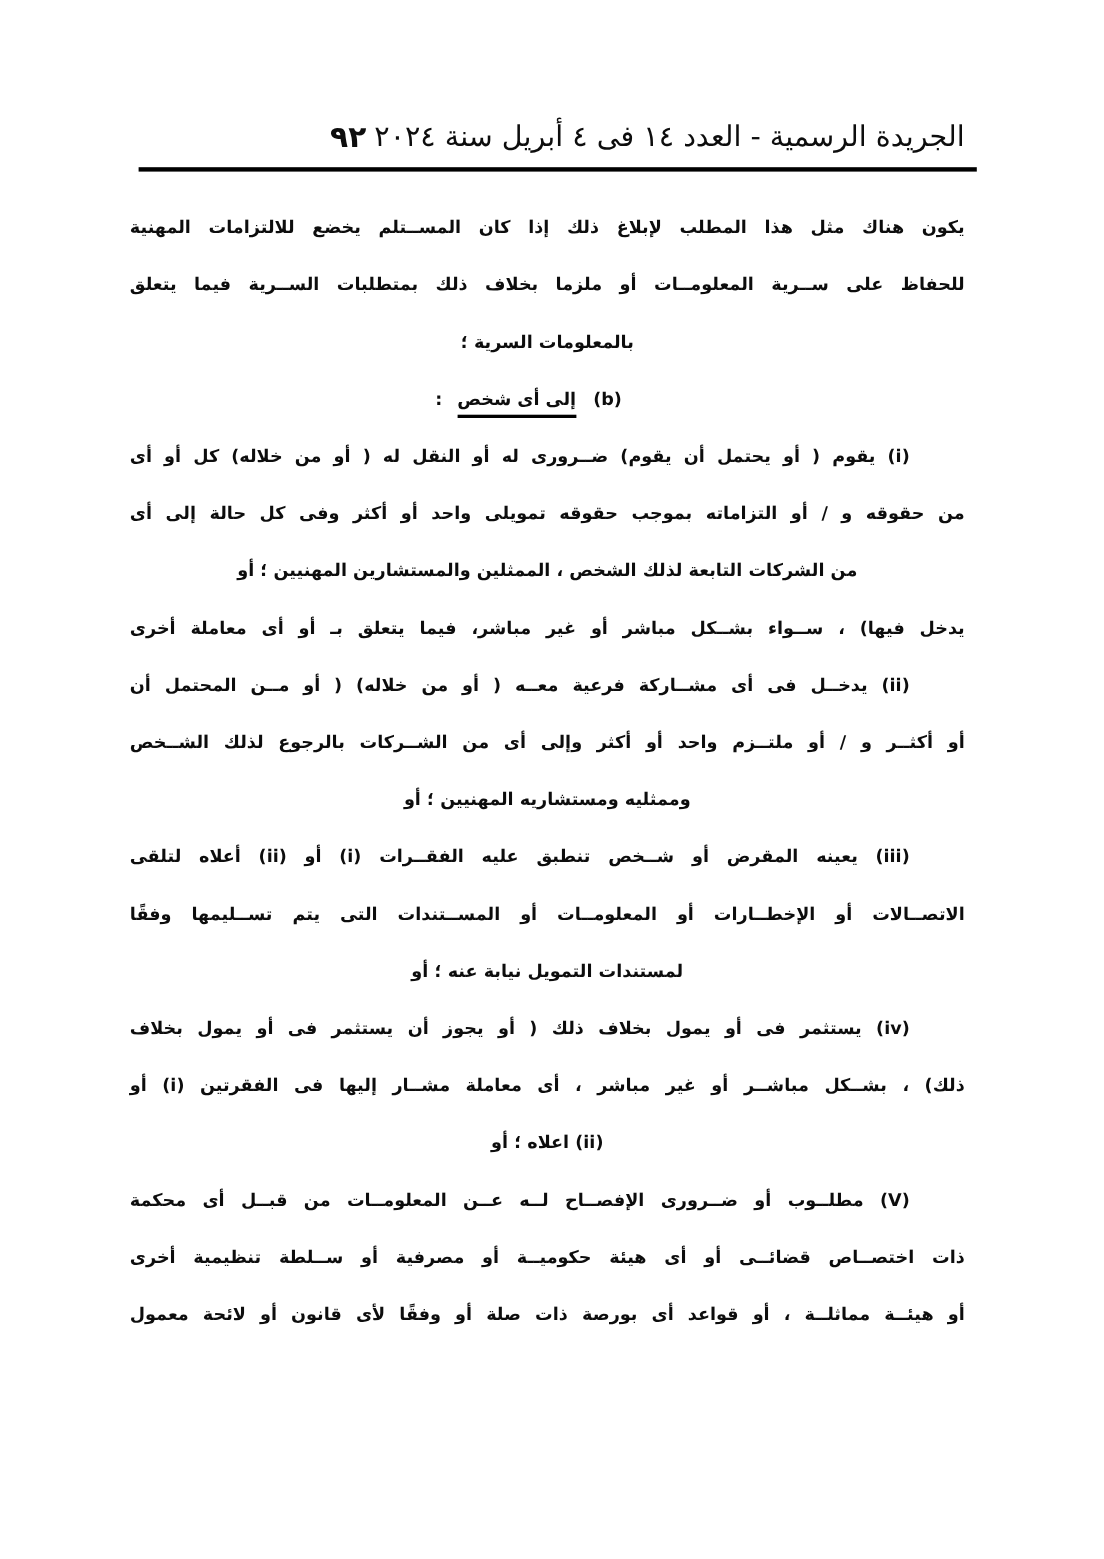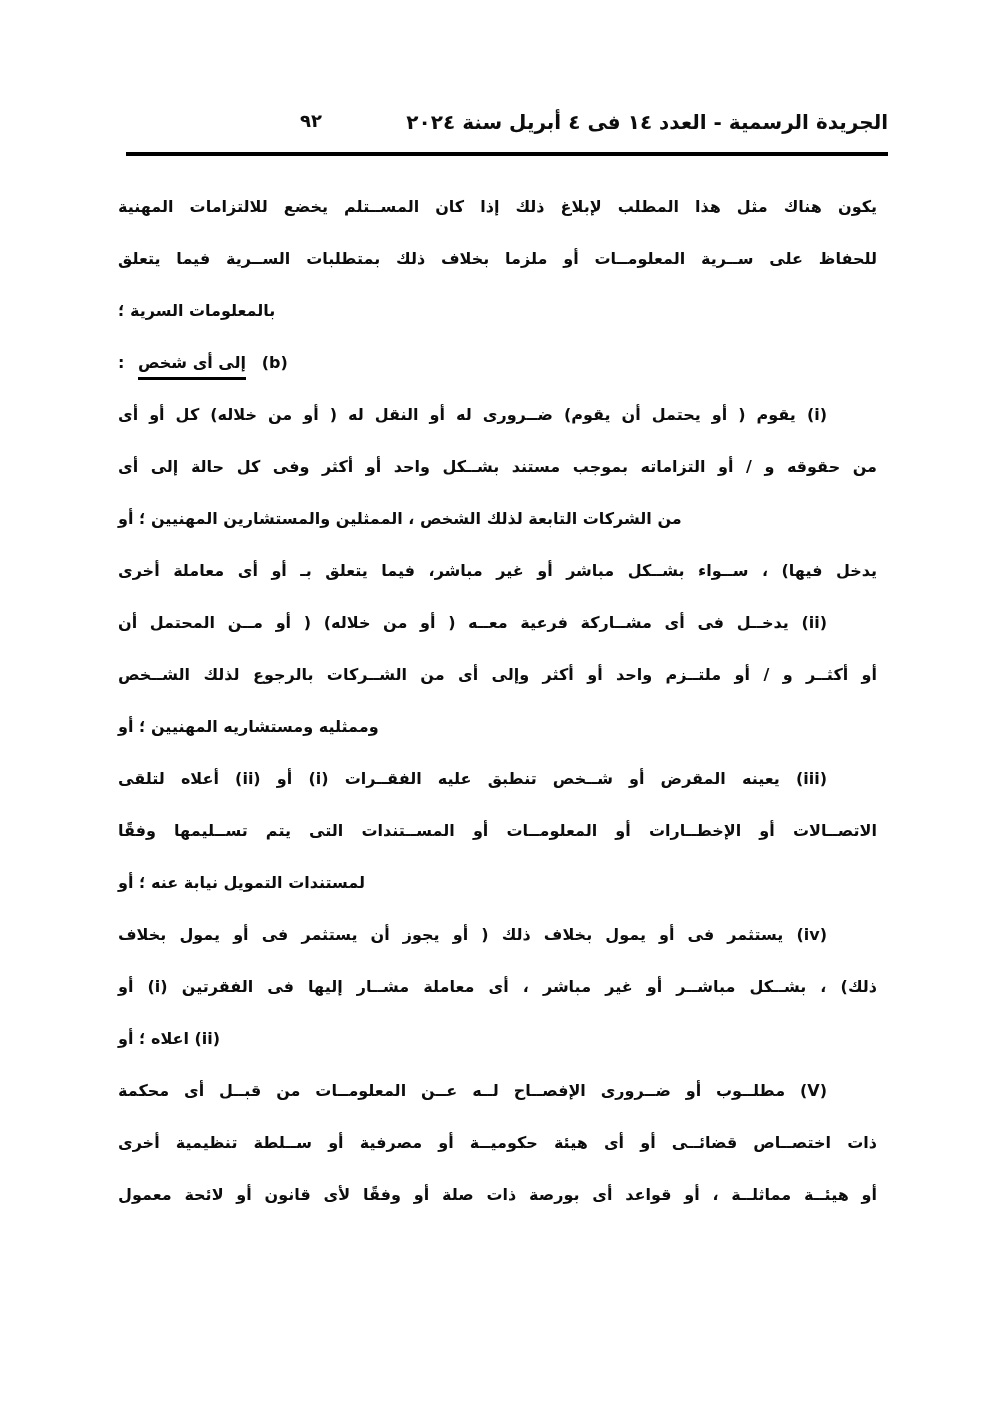--- a/index.html
+++ b/index.html
@@ -9,31 +9,31 @@
     height: 1417px;
     margin: 0 auto;
     background: #ffffff;
     font-family: "DejaVu Sans", sans-serif;
     color: #0d0d0d;
     overflow: hidden;
   }
   .header-title {
     position: absolute;
     top: 110px;
-    right: 116px;
-    font-size: 20px;
-    font-weight: bold;
+    right: 127px;
+    font-size: 26px;
+    font-weight: normal;
     direction: rtl;
     white-space: nowrap;
   }
   .page-number {
     position: absolute;
     top: 110px;
     left: 300px;
-    font-size: 18px;
+    font-size: 27px;
     font-weight: bold;
   }
   .header-rule {
     position: absolute;
     top: 152px;
     left: 126px;
     width: 762px;
     height: 4px;
     background: #000;
   }
@@ -44,24 +44,24 @@
     width: 759px;
     direction: rtl;
     font-size: 16px;
     font-weight: bold;
     line-height: 52px;
   }
   .line { height: 52px; }
   
   .jl { text-align: justify; text-align-last: justify; }
   
-  .rl { text-align: left; }
+  .rl { text-align: center; }
   
   .ind { padding-right: 50px; }
-  .heading { text-align: left; padding-right: 34px; }
+  .heading { text-align: center; padding-right: 34px; }
   .u {
     border-bottom: 3px solid #000;
     padding-bottom: 5px;
   }
   .heading .marker { margin-left: 10px; }
   .heading .colon { margin-right: 8px; }
 </style>
 </head>
 <body>
 
@@ -79,21 +79,21 @@
     <div class="line jl">للحفاظ على ســرية المعلومــات أو ملزما بخلاف ذلك بمتطلبات الســرية فيما يتعلق</div>
     <div class="line rl">بالمعلومات السرية ؛</div>
 
     <div class="line heading">
       <span class="marker">(b)</span>
       <span class="u">إلى أى شخص</span>
       <span class="colon">:</span>
     </div>
 
     <div class="line jl ind">(i) يقوم ( أو يحتمل أن يقوم) ضــرورى له أو النقل له ( أو من خلاله) كل أو أى</div>
-    <div class="line jl">من حقوقه و / أو التزاماته بموجب مستند بشــكل واحد أو أكثر وفى كل حالة إلى أى</div>
+    <div class="line jl">من حقوقه و / أو التزاماته بموجب حقوقه تمويلى واحد أو أكثر وفى كل حالة إلى أى</div>
     <div class="line rl">من الشركات التابعة لذلك الشخص ، الممثلين والمستشارين المهنيين ؛ أو</div>
 
     <div class="line jl">يدخل فيها) ، ســواء بشــكل مباشر أو غير مباشر، فيما يتعلق بـ أو أى معاملة أخرى</div>
     <div class="line jl ind">(ii) يدخــل فى أى مشــاركة فرعية معــه ( أو من خلاله) ( أو مــن المحتمل أن</div>
     <div class="line jl">أو أكثــر و / أو ملتــزم واحد أو أكثر وإلى أى من الشــركات بالرجوع لذلك الشــخص</div>
     <div class="line rl">وممثليه ومستشاريه المهنيين ؛ أو</div>
 
     <div class="line jl ind">(iii) يعينه المقرض أو شــخص تنطبق عليه الفقــرات (i) أو (ii) أعلاه لتلقى</div>
     <div class="line jl">الاتصــالات أو الإخطــارات أو المعلومــات أو المســتندات التى يتم تســليمها وفقًا</div>
     <div class="line rl">لمستندات التمويل نيابة عنه ؛ أو</div>

